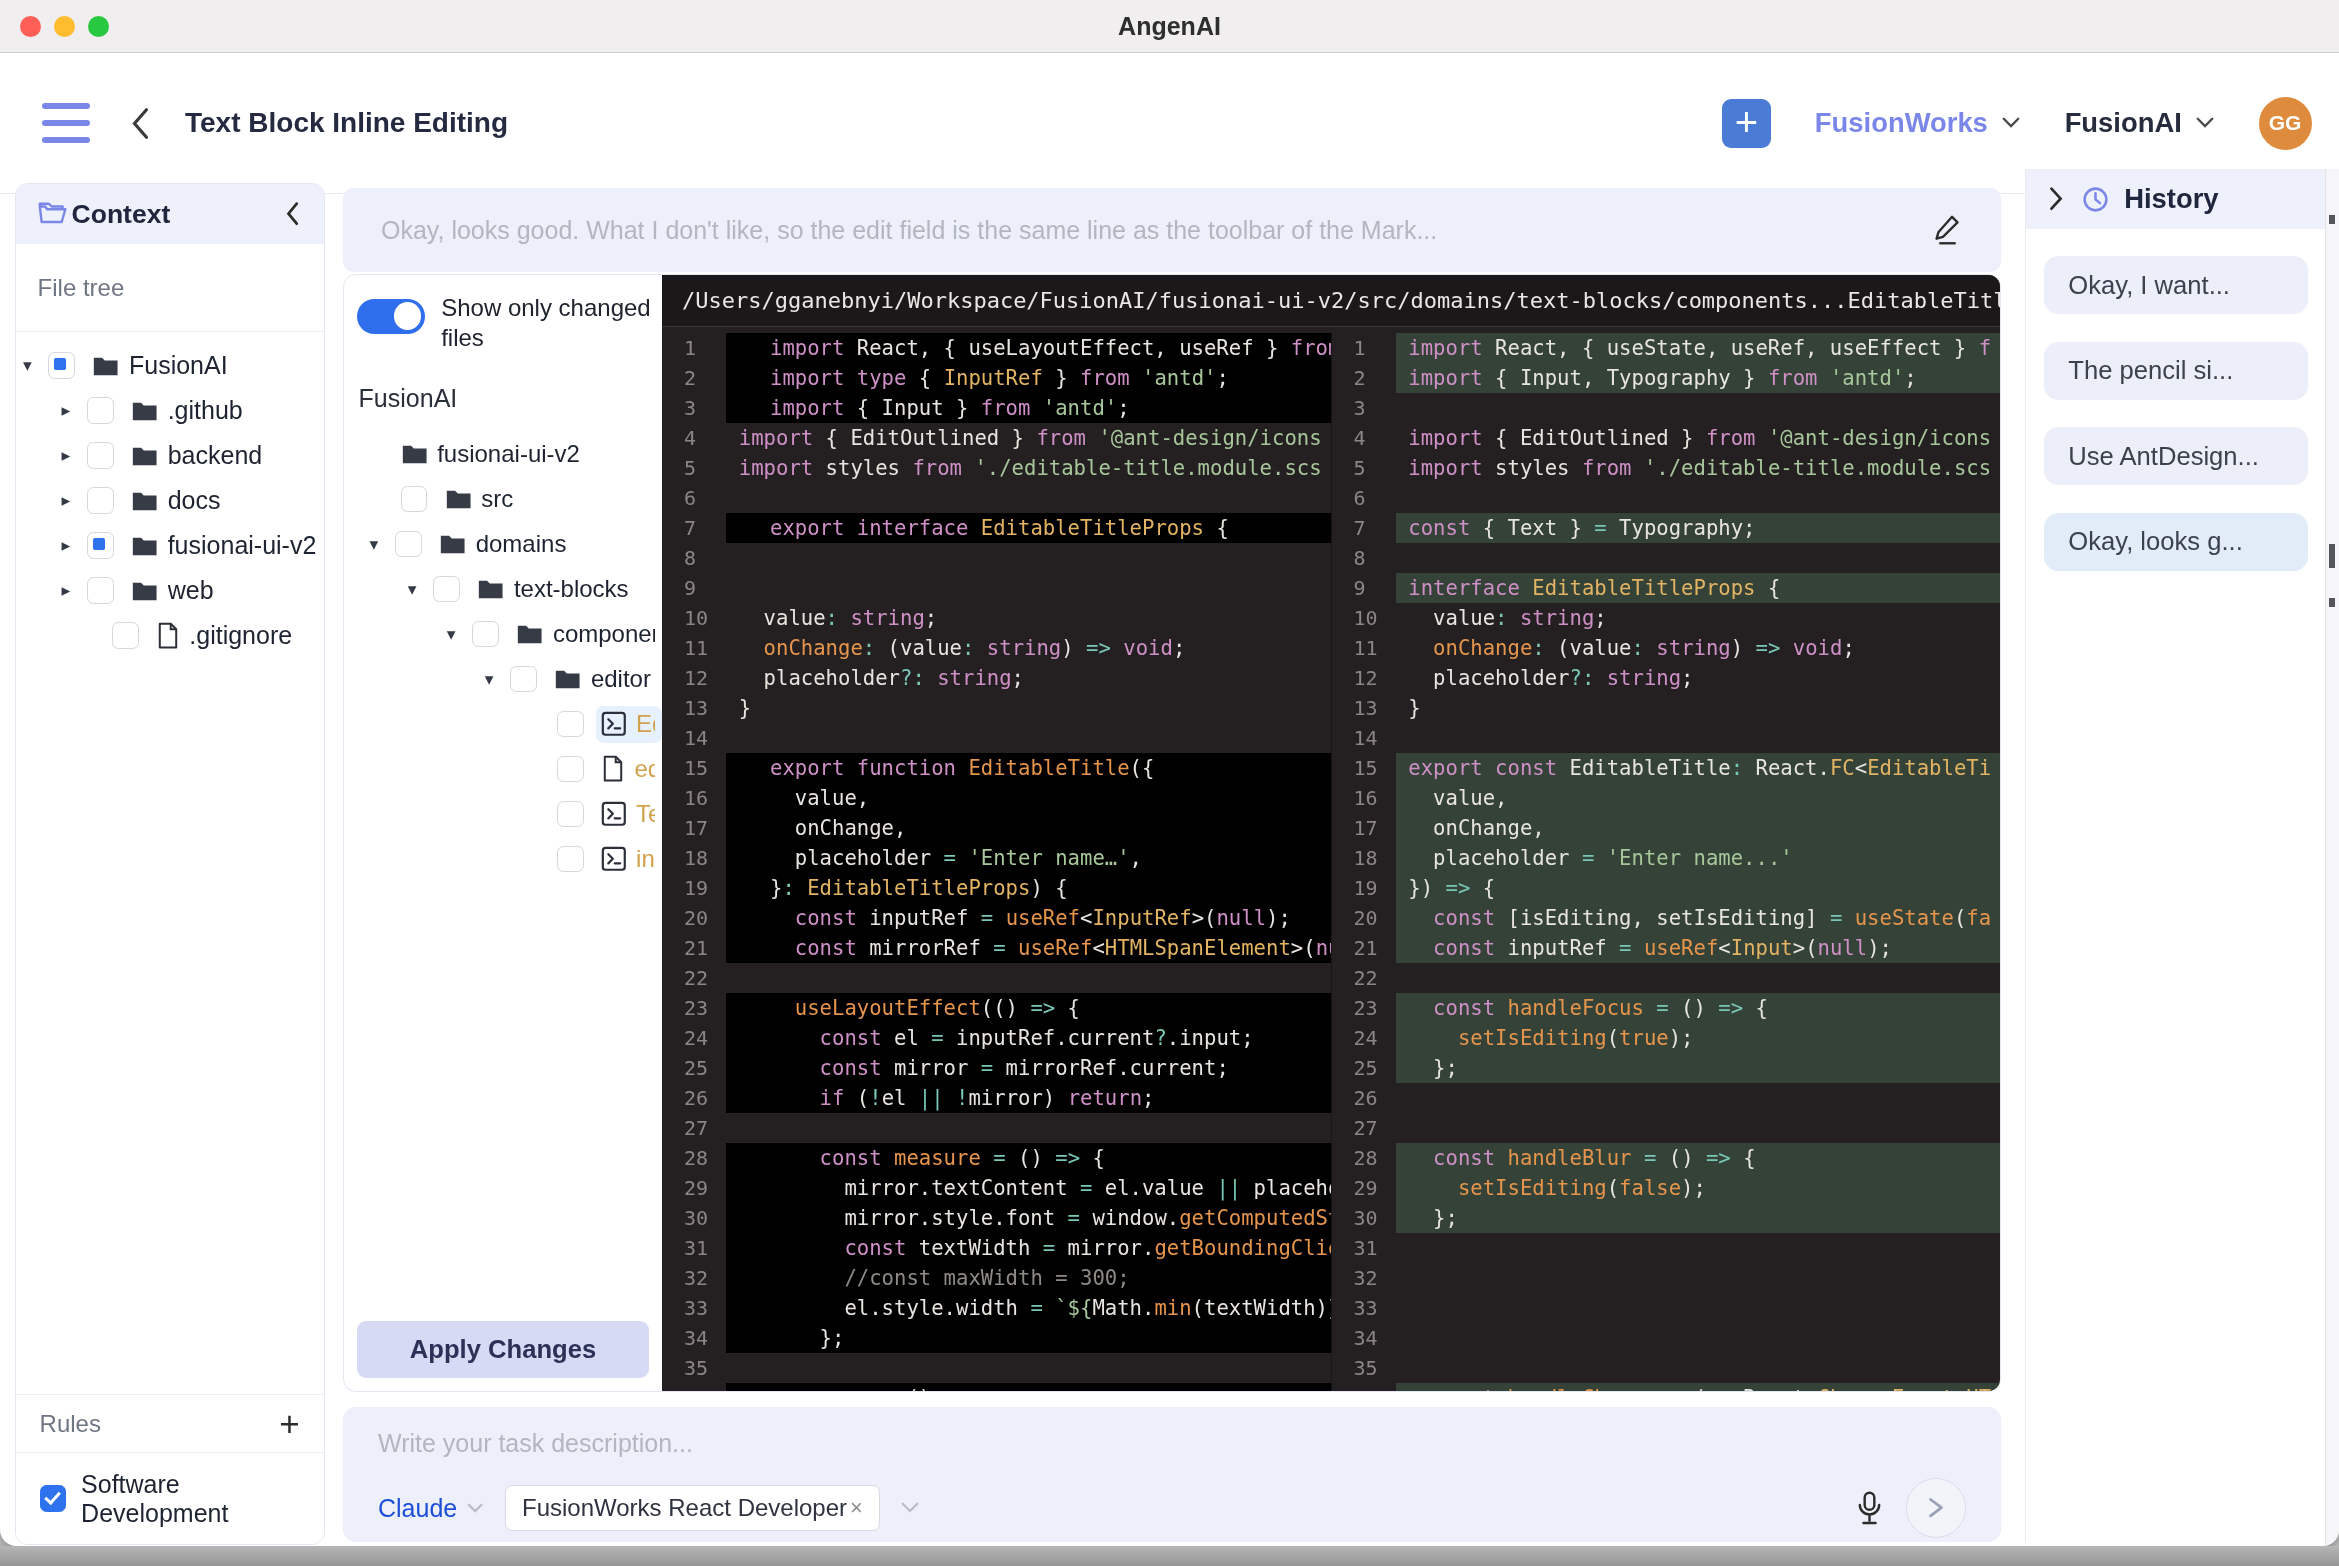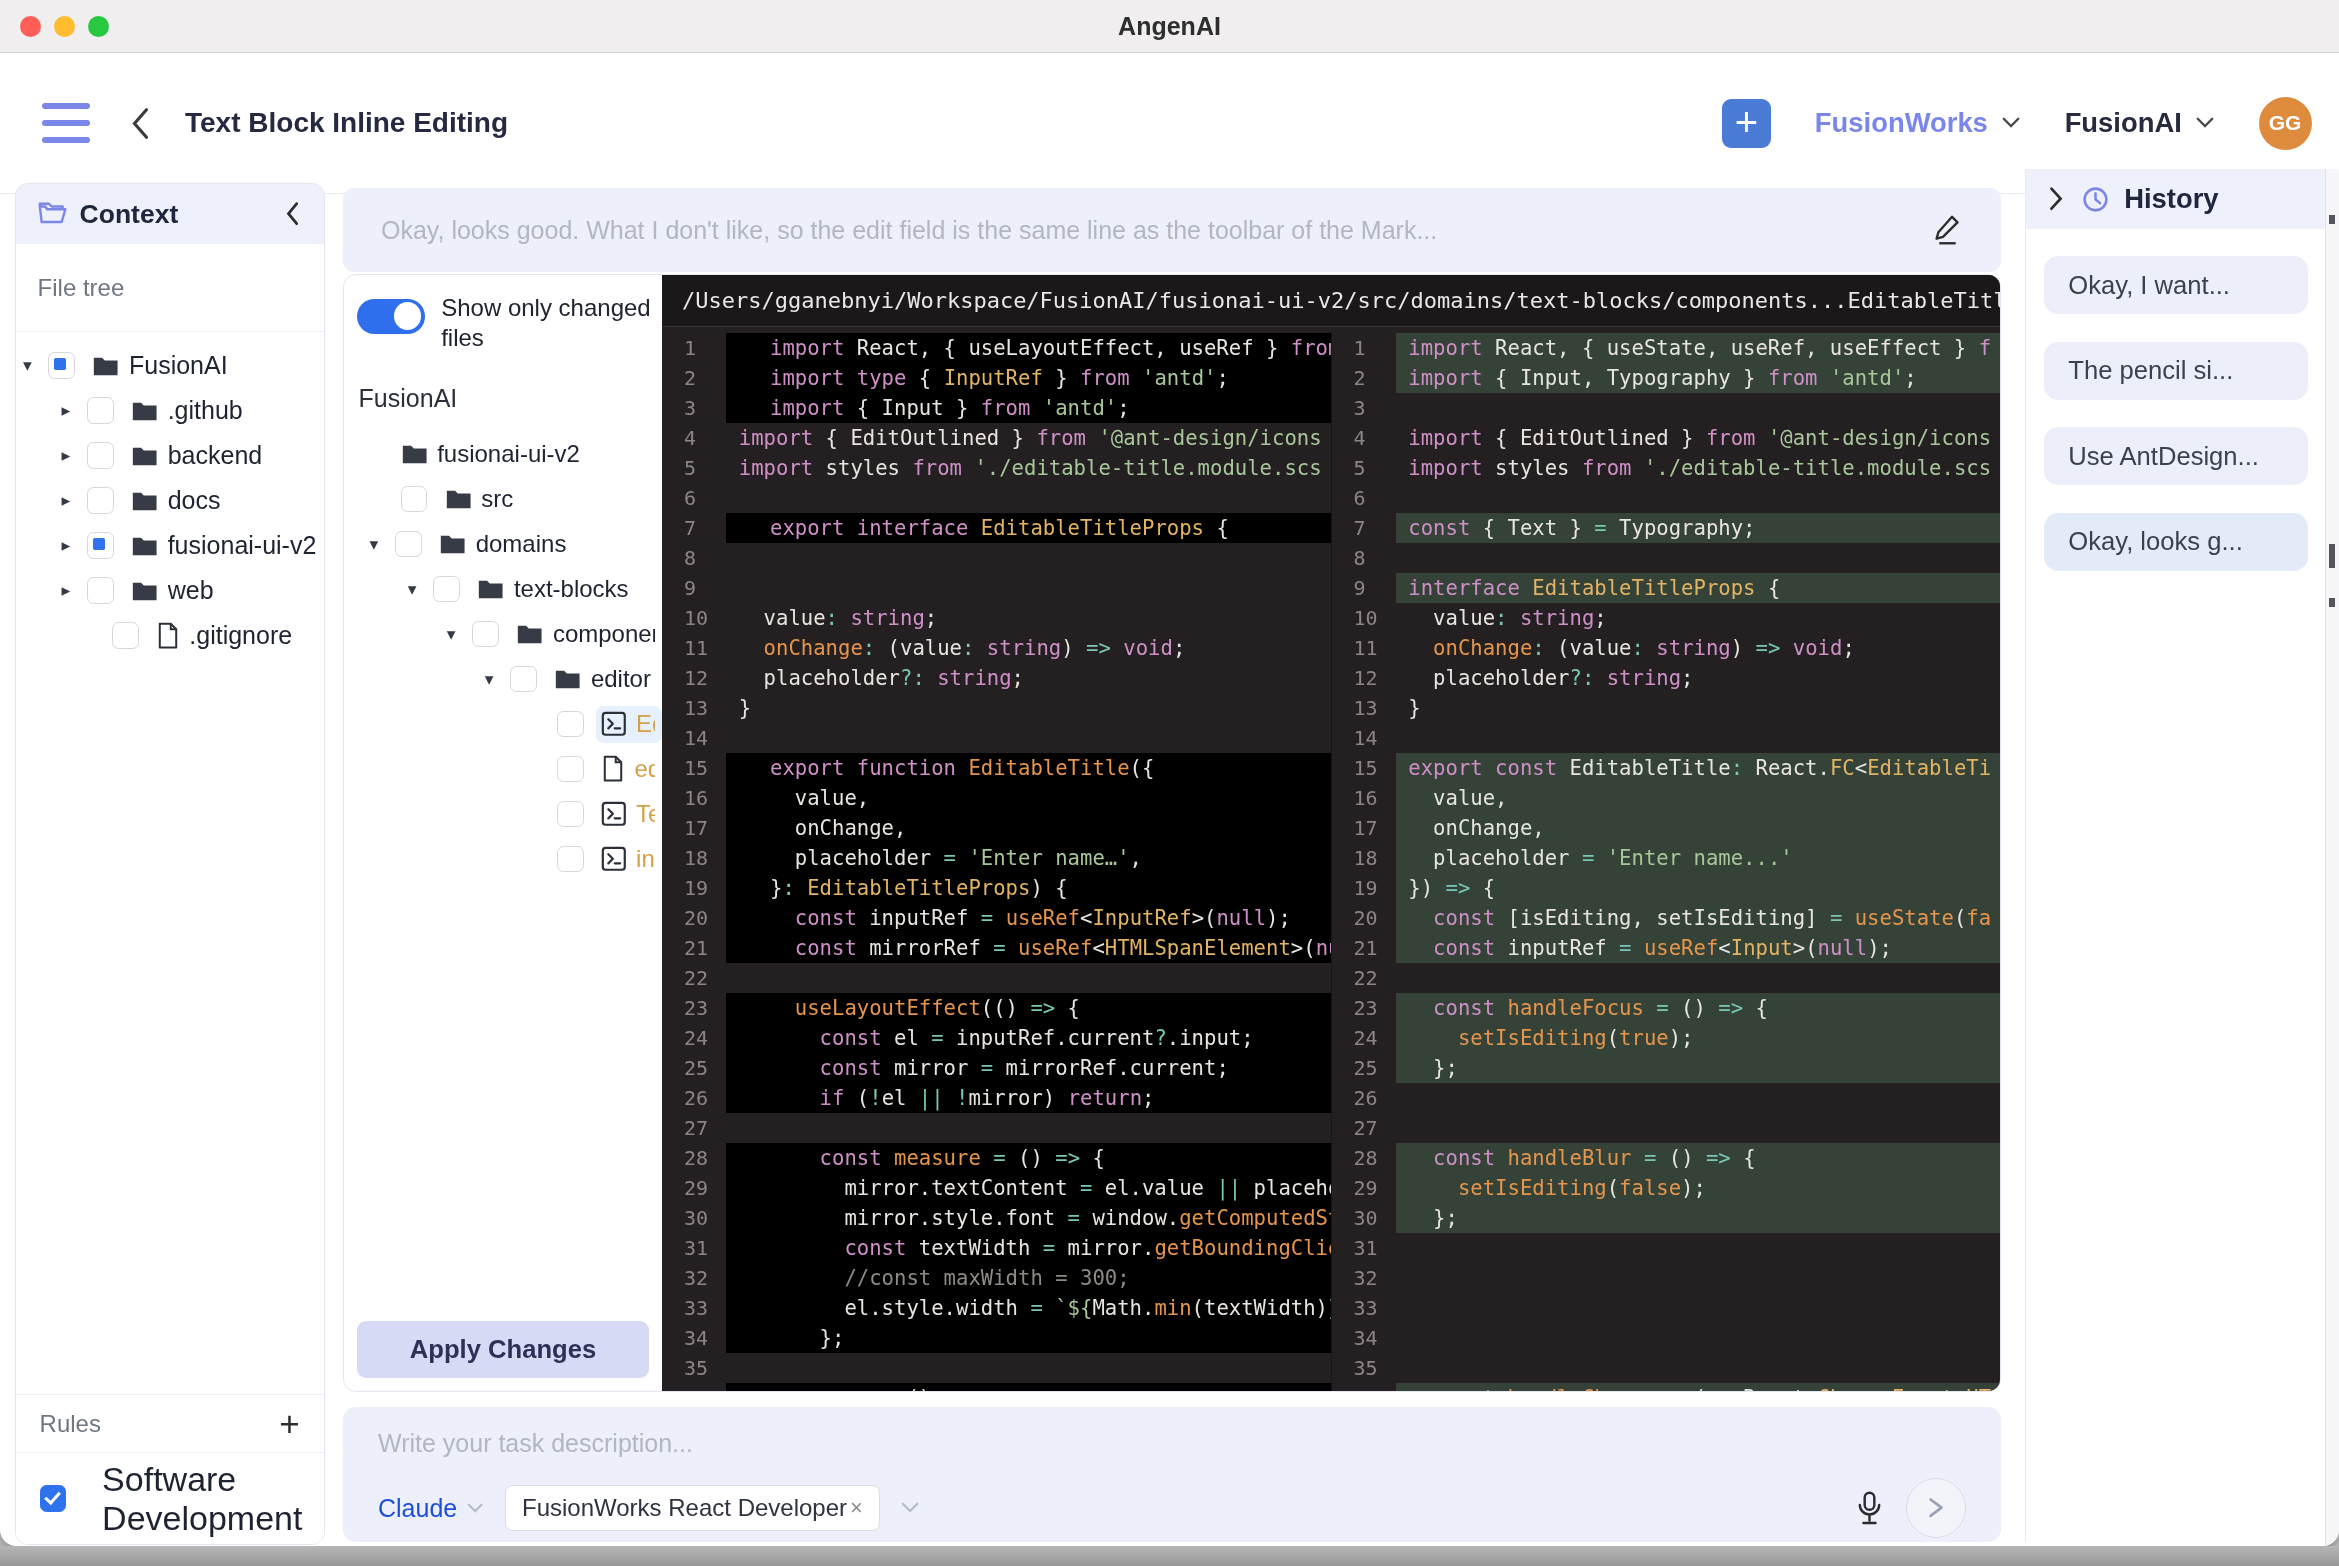--- a/index.html
+++ b/index.html
@@ -25,40 +25,40 @@
   .add-btn{width:49px;height:49px;border-radius:9.1px;background:#4a7cd6;color:#fff;font-size:40px;line-height:46px;
     text-align:center;cursor:pointer;font-weight:400;}
   .dd{display:flex;align-items:center;gap:12.8px;cursor:pointer;}
   .dd.workspace .dd-label{color:#7b87e8;font-weight:bold;font-size:27.4px;}
   .dd.account .dd-label{color:#262b3d;font-weight:bold;font-size:27.4px;}
   .avatar{width:53px;height:53px;border-radius:50%;background:#df8b3e;color:#fff;font-weight:bold;font-size:21px;
     display:flex;align-items:center;justify-content:center;cursor:pointer;}
   
   .context-panel{position:absolute;left:14.6px;top:183px;width:308px;height:1360px;border:0.9px solid #e3e6f0;
     border-radius:12.8px;background:#fff;overflow:hidden;}
-  .panel-hdr{height:60px;background:#eef0fb;display:flex;align-items:center;padding:0 22px;gap:11px;box-sizing:border-box;}
+  .panel-hdr{height:60px;background:#eef0fb;display:flex;align-items:center;padding:0 22px;gap:3px;box-sizing:border-box;}
   .panel-hdr .t{font-size:26.5px;font-weight:bold;color:#20263d;}
   .panel-hdr .collapse{margin-left:auto;cursor:pointer;display:flex;}
   .section-row{height:55px;display:flex;align-items:center;padding:16px 22px;border-bottom:0.9px solid #edeef5;
     color:#6f7683;font-size:24px;}
   .tree{padding-top:11px;}
   .trow{height:45px;display:flex;align-items:center;font-size:25px;color:#1d2330;white-space:nowrap;overflow:hidden;cursor:pointer;}
   .caret{width:25.6px;flex:none;font-size:17.4px;color:#343a46;text-align:left;}
   .cbx{width:26.5px;height:26.5px;flex:none;border:1.8px solid #d5d7dd;border-radius:6.4px;background:#fff;margin-right:12px;
     box-sizing:border-box;position:relative;cursor:pointer;}
   .cbx.ind::after{content:"";position:absolute;left:4.6px;top:4.6px;width:12px;height:12px;background:#2f72ee;border-radius:1.8px;}
   .cbx.checked{background:#2f72ee;border-color:#2f72ee;}
   .cbx.checked::after{content:"";position:absolute;left:7.3px;top:2.7px;width:6.4px;height:12px;border:solid #fff;
     border-width:0 3.2px 3.2px 0;transform:rotate(42deg);}
   .ticon{flex:none;margin-right:9.1px;display:flex;align-items:center;}
   .ctx-bottom{position:absolute;bottom:0;left:0;right:0;background:#fff;}
   .rules-row{height:57px;border-top:0.9px solid #edeef5;border-bottom:0.9px solid #edeef5;display:flex;align-items:center;
     padding:0 24px;color:#6f7683;font-size:24px;}
   .rules-add{margin-left:auto;font-size:35px;color:#2d2d2d;font-weight:300;cursor:pointer;line-height:27.4px;}
-  .rule-item{height:91px;display:flex;align-items:center;padding:0 24px;gap:24px;font-size:34px;color:#1d2330;}
+  .rule-item{height:91px;display:flex;align-items:center;padding:0 24px;gap:3px;font-size:25px;color:#1d2330;}
   
   .banner{position:absolute;left:343px;top:188px;width:1658px;height:84px;background:#edf0fa;border-radius:11px;
     display:flex;align-items:center;padding:0 38px;box-sizing:border-box;}
   .banner .txt{flex:1;color:#b3b6bf;font-size:25px;white-space:nowrap;overflow:hidden;}
   .icon-btn{cursor:pointer;display:flex;align-items:center;}
   
   .workcard{position:absolute;left:343px;top:274px;width:1658px;height:1118px;border:0.9px solid #e3e6f0;
     border-radius:12.8px;overflow:hidden;display:flex;background:#fff;box-sizing:border-box;}
   .tree-col{width:318px;flex:none;position:relative;padding:18.3px 0 0 12.8px;box-sizing:border-box;overflow:hidden;}
   .toggle-row{display:flex;align-items:flex-start;gap:16.4px;padding-right:7.3px;}

